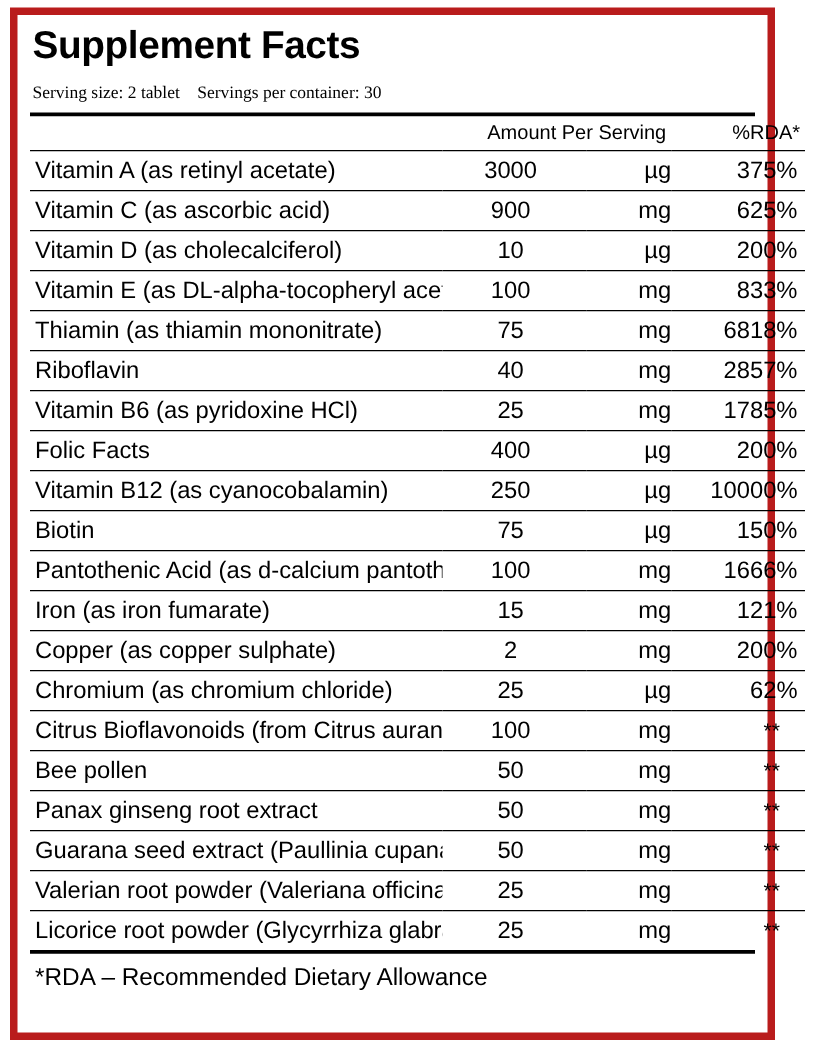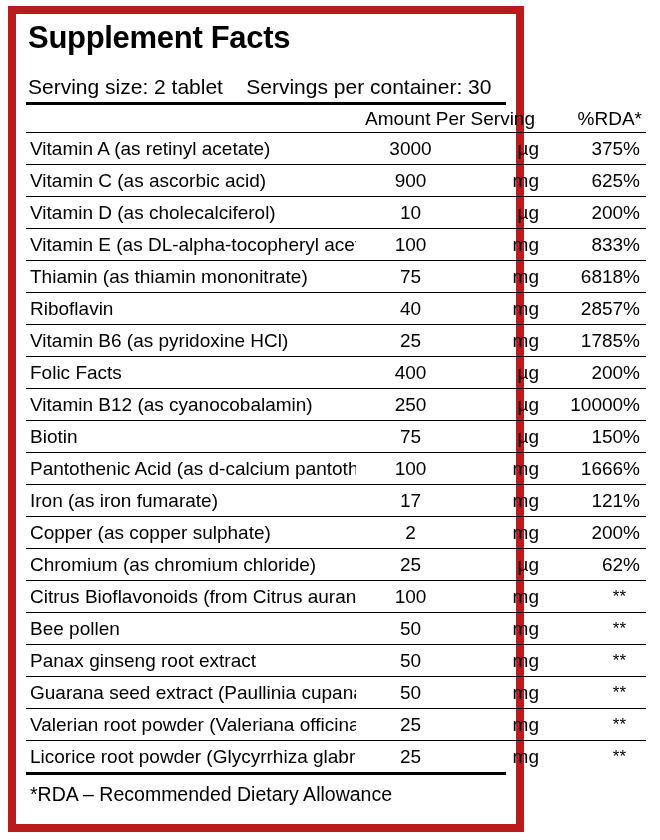--- a/index.html
+++ b/index.html
@@ -15,62 +15,63 @@
     width: 660px;
     height: 840px;
     box-sizing: border-box;
     background: #ffffff;
     position: relative;
   }
   .label-box {
     position: absolute;
     left: 8px;
     top: 6px;
-    width: 516px;
+    width: 612px;
     height: 826px;
     box-sizing: border-box;
-    border: 8px solid #b91c1c;
+    border: 6px solid #b91c1c;
     background: #ffffff;
     padding: 0;
   }
   .inner {
     padding: 4px 10px 0 10px;
     box-sizing: border-box;
     height: 100%;
   }
   .title {
     font-size: 31px;
     font-weight: bold;
     line-height: 36px;
     letter-spacing: -0.3px;
     margin: 2px 0 0 2px;
   }
   .serving-line {
-    font-size: 21px;
+    font-size: 14px;
     line-height: 25px;
-    margin: 18px 0 0 2px;
+    margin: 8px 0 0 2px;
     white-space: pre;
+    font-family: Liberation Serif, serif;
   }
   .rule {
     border-bottom: 3px solid #000000;
     margin-top: 3px;
   }
   table.facts {
     width: 100%;
     border-collapse: collapse;
     table-layout: fixed;
     font-size: 19px;
   }
   table.facts th, table.facts td {
     padding: 0;
     vertical-align: middle;
   }
   .hdr-row th {
     font-weight: normal;
-    font-size: 19px;
+    font-size: 16px;
     height: 27px;
     line-height: 27px;
     padding-bottom: 1px;
   }
   .hdr-amount {
     text-align: right;
     padding-right: 4px !important;
   }
   .hdr-rda {
     text-align: right;
@@ -211,21 +212,21 @@
               <td class="c-rda">150%</td>
             </tr>
             <tr class="data-row">
               <td class="c-name">Pantothenic Acid (as d-calcium pantothenate)</td>
               <td class="c-amt">100</td>
               <td class="c-unit">mg</td>
               <td class="c-rda">1666%</td>
             </tr>
             <tr class="data-row">
               <td class="c-name">Iron (as iron fumarate)</td>
-              <td class="c-amt">17</td>
+              <td class="c-amt">15</td>
               <td class="c-unit">mg</td>
               <td class="c-rda">121%</td>
             </tr>
             <tr class="data-row">
               <td class="c-name">Copper (as copper sulphate)</td>
               <td class="c-amt">2</td>
               <td class="c-unit">mg</td>
               <td class="c-rda">200%</td>
             </tr>
             <tr class="data-row">

